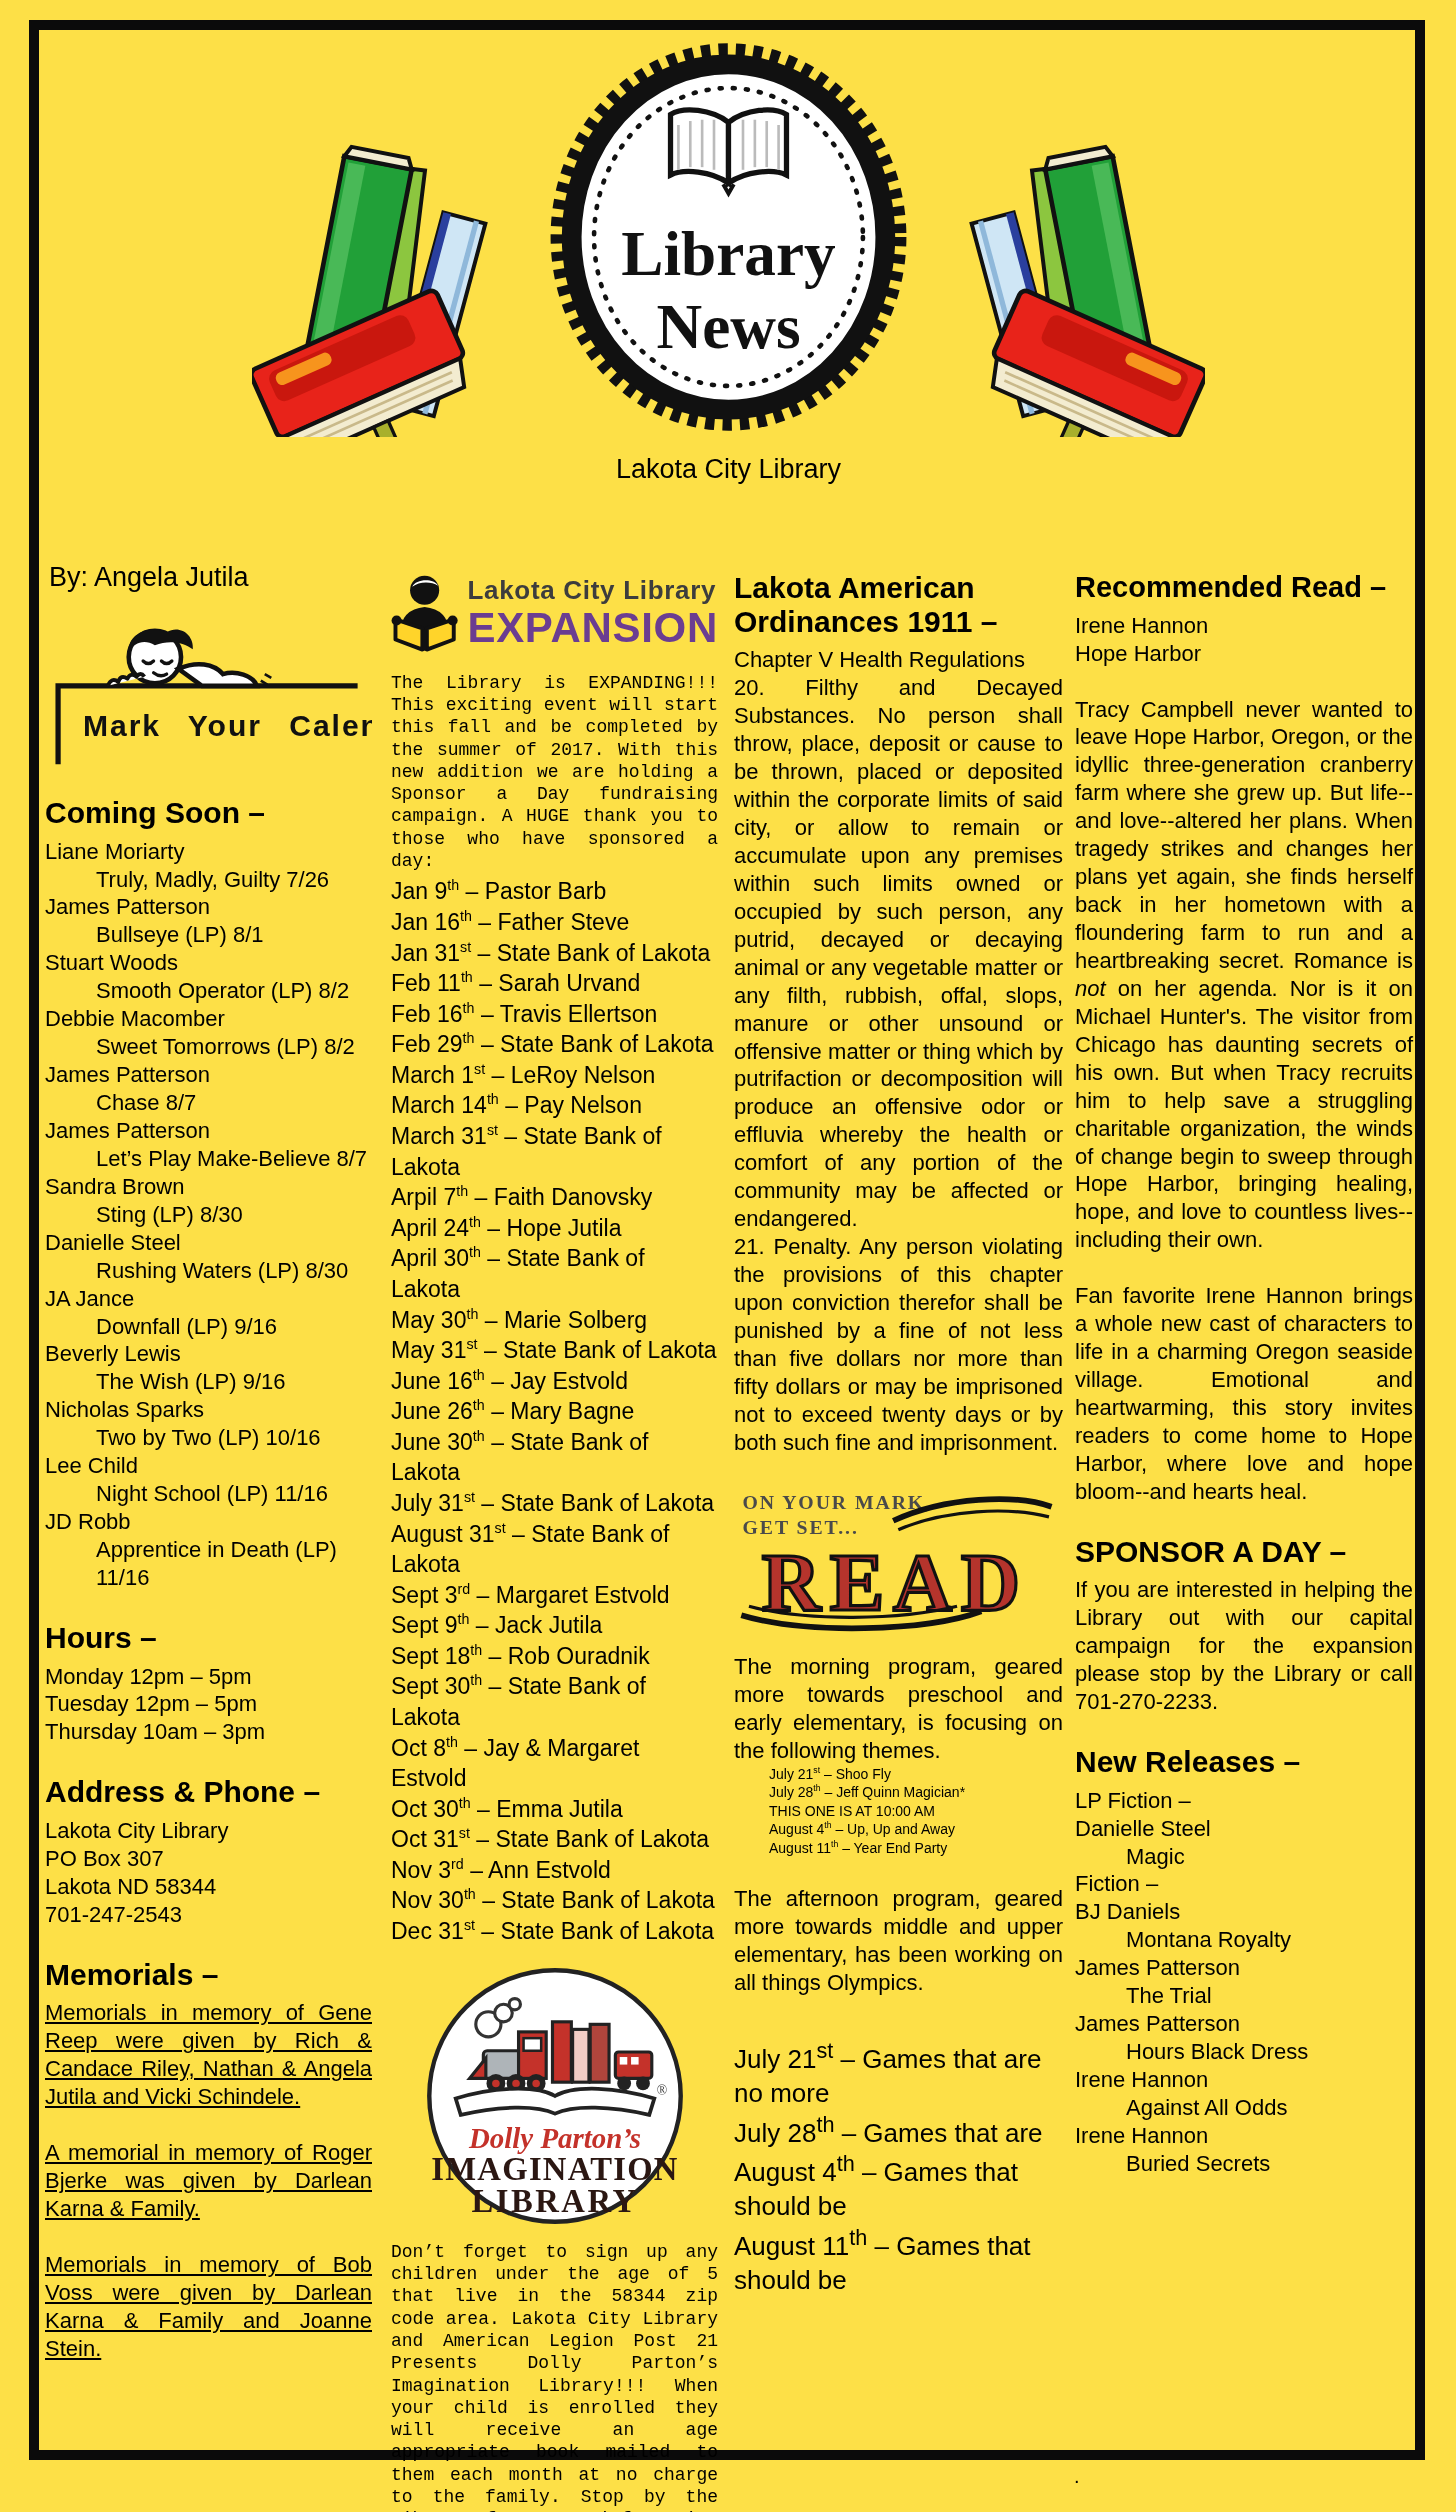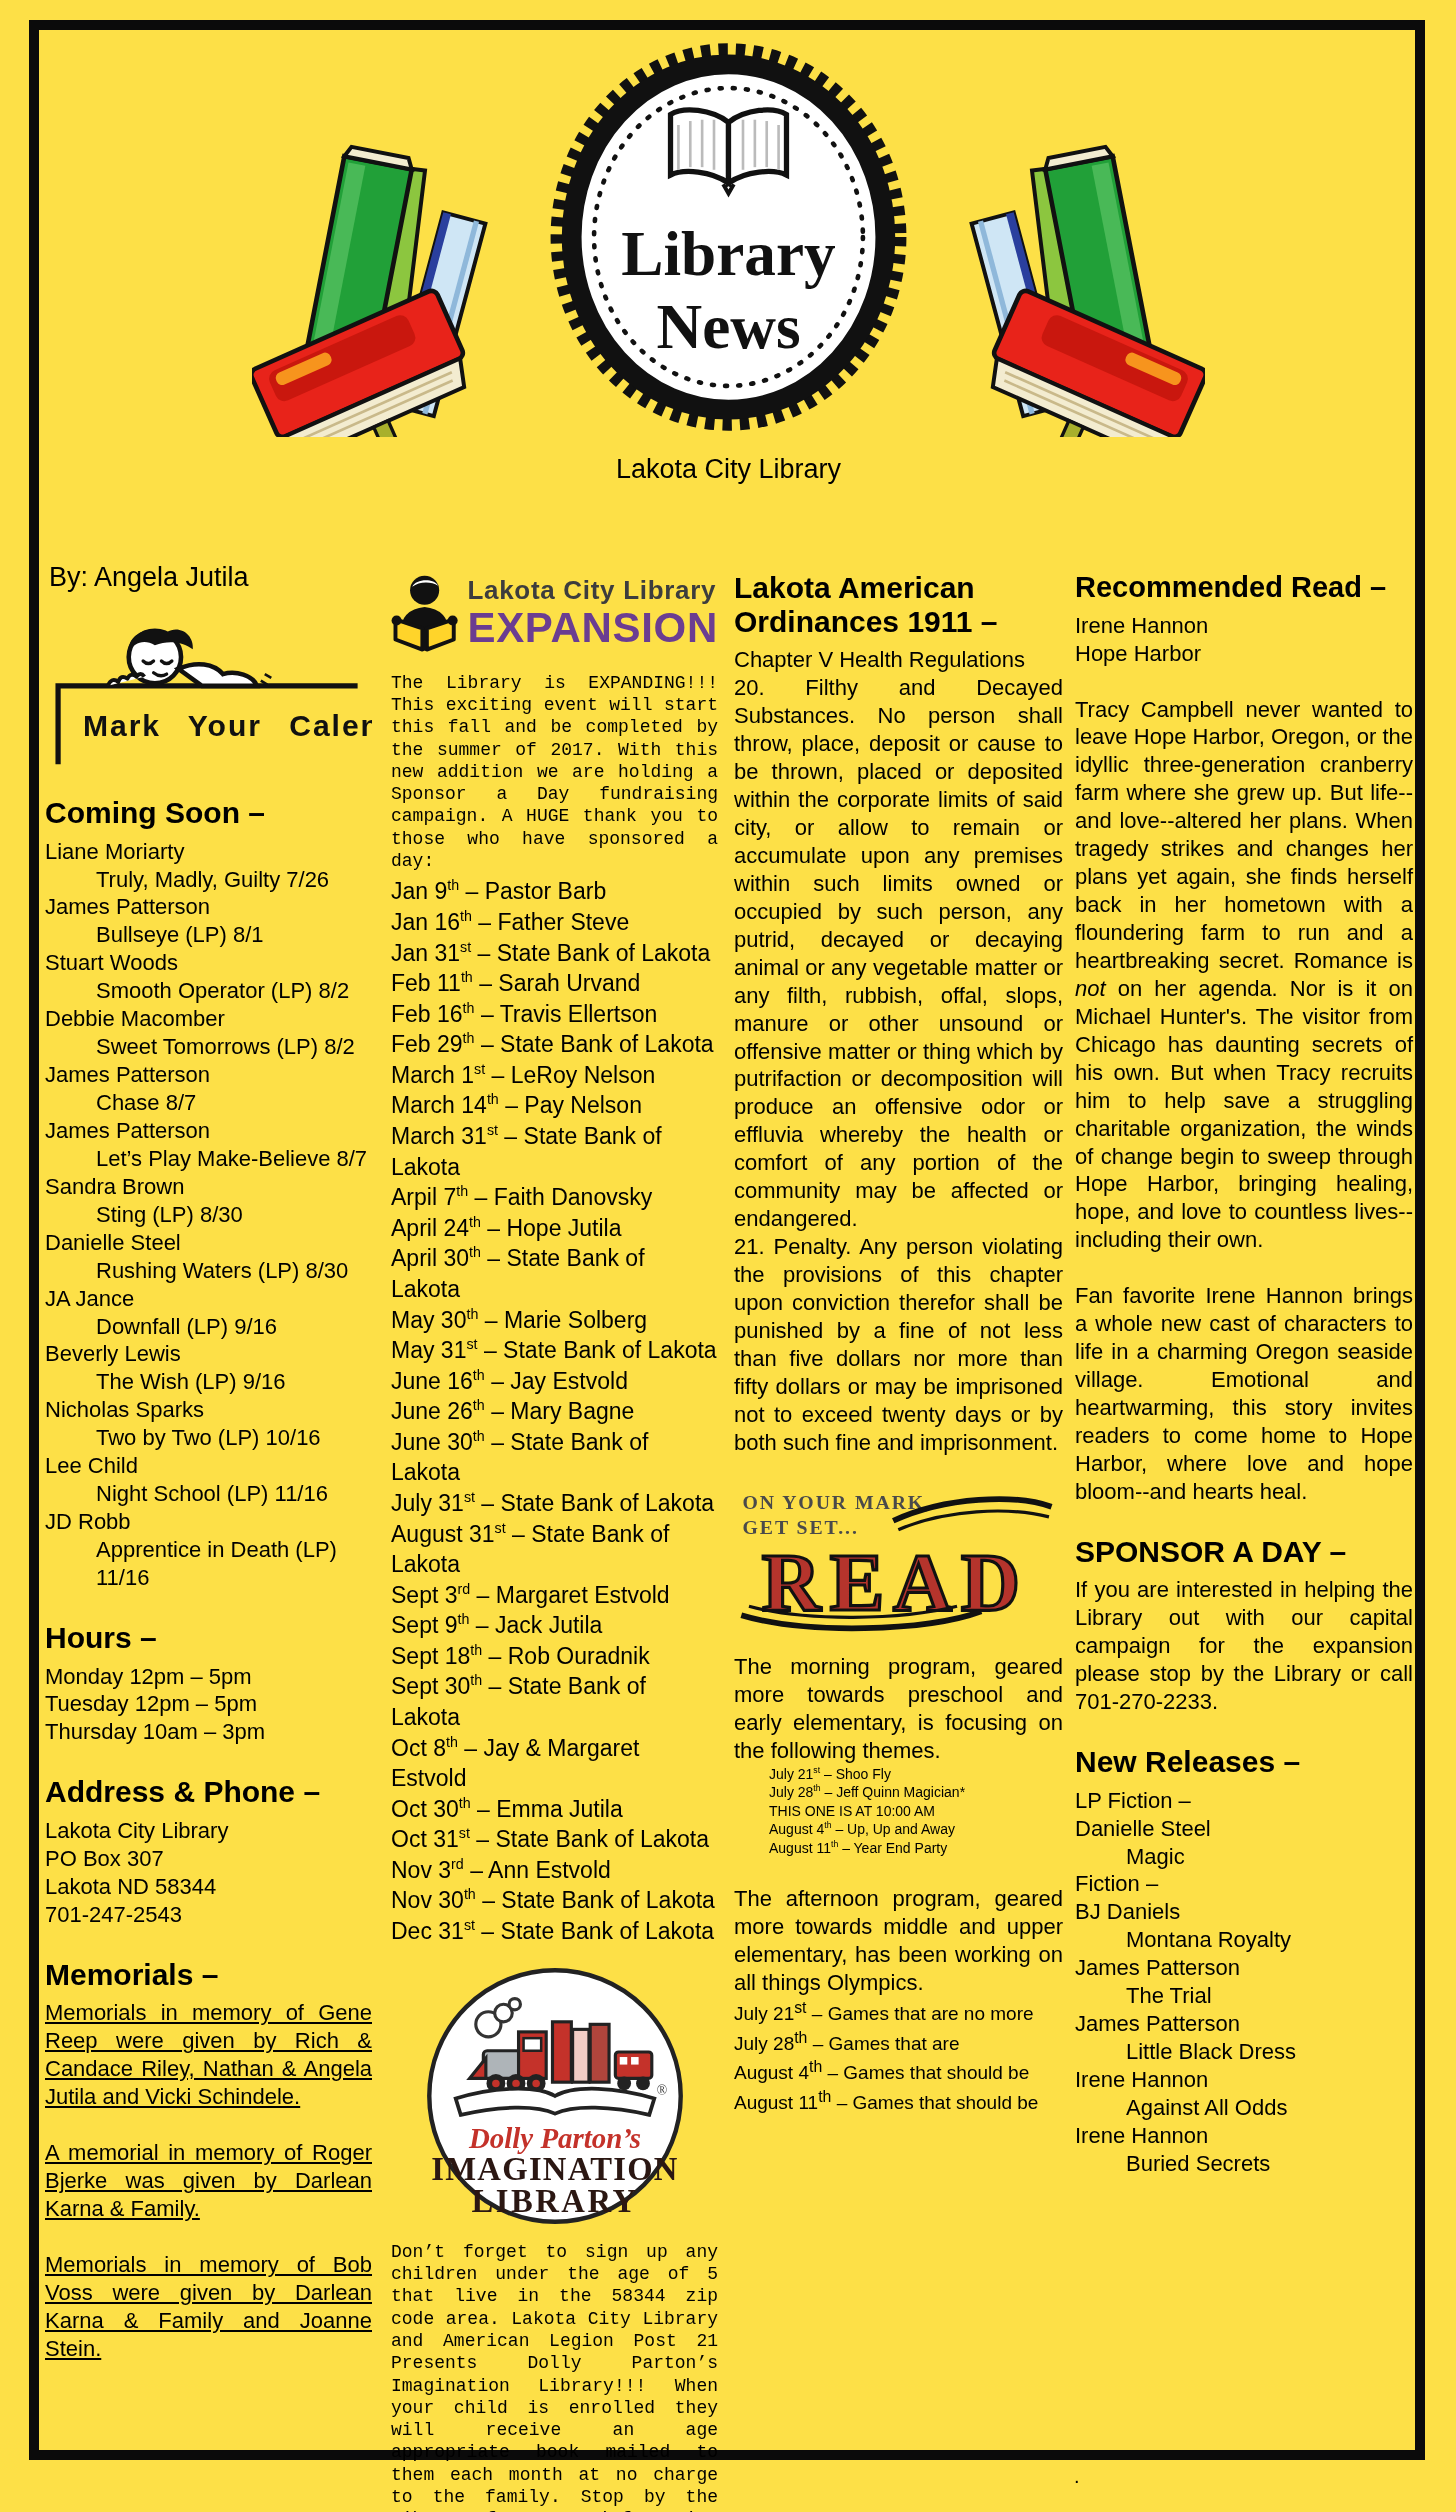--- a/index.html
+++ b/index.html
@@ -32,21 +32,21 @@
   .exp-text .l1{font-size:26px;font-weight:bold;color:#3d3d3d;letter-spacing:0.7px;}
   .exp-text .l2{font-size:42px;font-weight:bold;color:var(--purple,#6b3d91);letter-spacing:0.7px;line-height:1.02;}
   .intro,.signup{text-align:justify;font-size:18px;line-height:1.24;margin:10.6px 0 4px;font-family:Liberation Mono, monospace;}
   .suplist{font-size:23px;line-height:1.33;}
   .suplist sup,.schedule sup{font-size:62%;}
   .imagination{display:block;margin:17px auto 13px;}
   
   .para{text-align:justify;margin:0;}
   .read-svg{margin:28px 0 18.5px;display:block;}
   .schedule{font-size:14px;line-height:1.32;margin-left:35px;}
-  .aftlist{font-size:19px;line-height:1.33;}
+  .aftlist{font-size:26px;line-height:1.33;margin-top:40px;}
   .gap{height:28px;}
   
   .rel{}
   .rel.indent{padding-left:51px;}
   .stray{position:absolute;left:1074px;top:2465px;font-size:20px;}
   svg text{font-family:"Liberation Serif",serif;}
   svg .sans{font-family:"Liberation Sans",sans-serif;}
 </style>
 </head>
 <body>
@@ -347,21 +347,21 @@
     <div>
         <div class="rel">LP Fiction –</div>
         <div class="rel">Danielle Steel</div>
         <div class="rel indent">Magic</div>
         <div class="rel">Fiction –</div>
         <div class="rel">BJ Daniels</div>
         <div class="rel indent">Montana Royalty</div>
         <div class="rel">James Patterson</div>
         <div class="rel indent">The Trial</div>
         <div class="rel">James Patterson</div>
-        <div class="rel indent">Little Black Dress</div>
+        <div class="rel indent">Hours Black Dress</div>
         <div class="rel">Irene Hannon</div>
         <div class="rel indent">Against All Odds</div>
         <div class="rel">Irene Hannon</div>
         <div class="rel indent">Buried Secrets</div>
       </div>
   </div>
 
   <span class="stray">.</span>
 </div>
 

